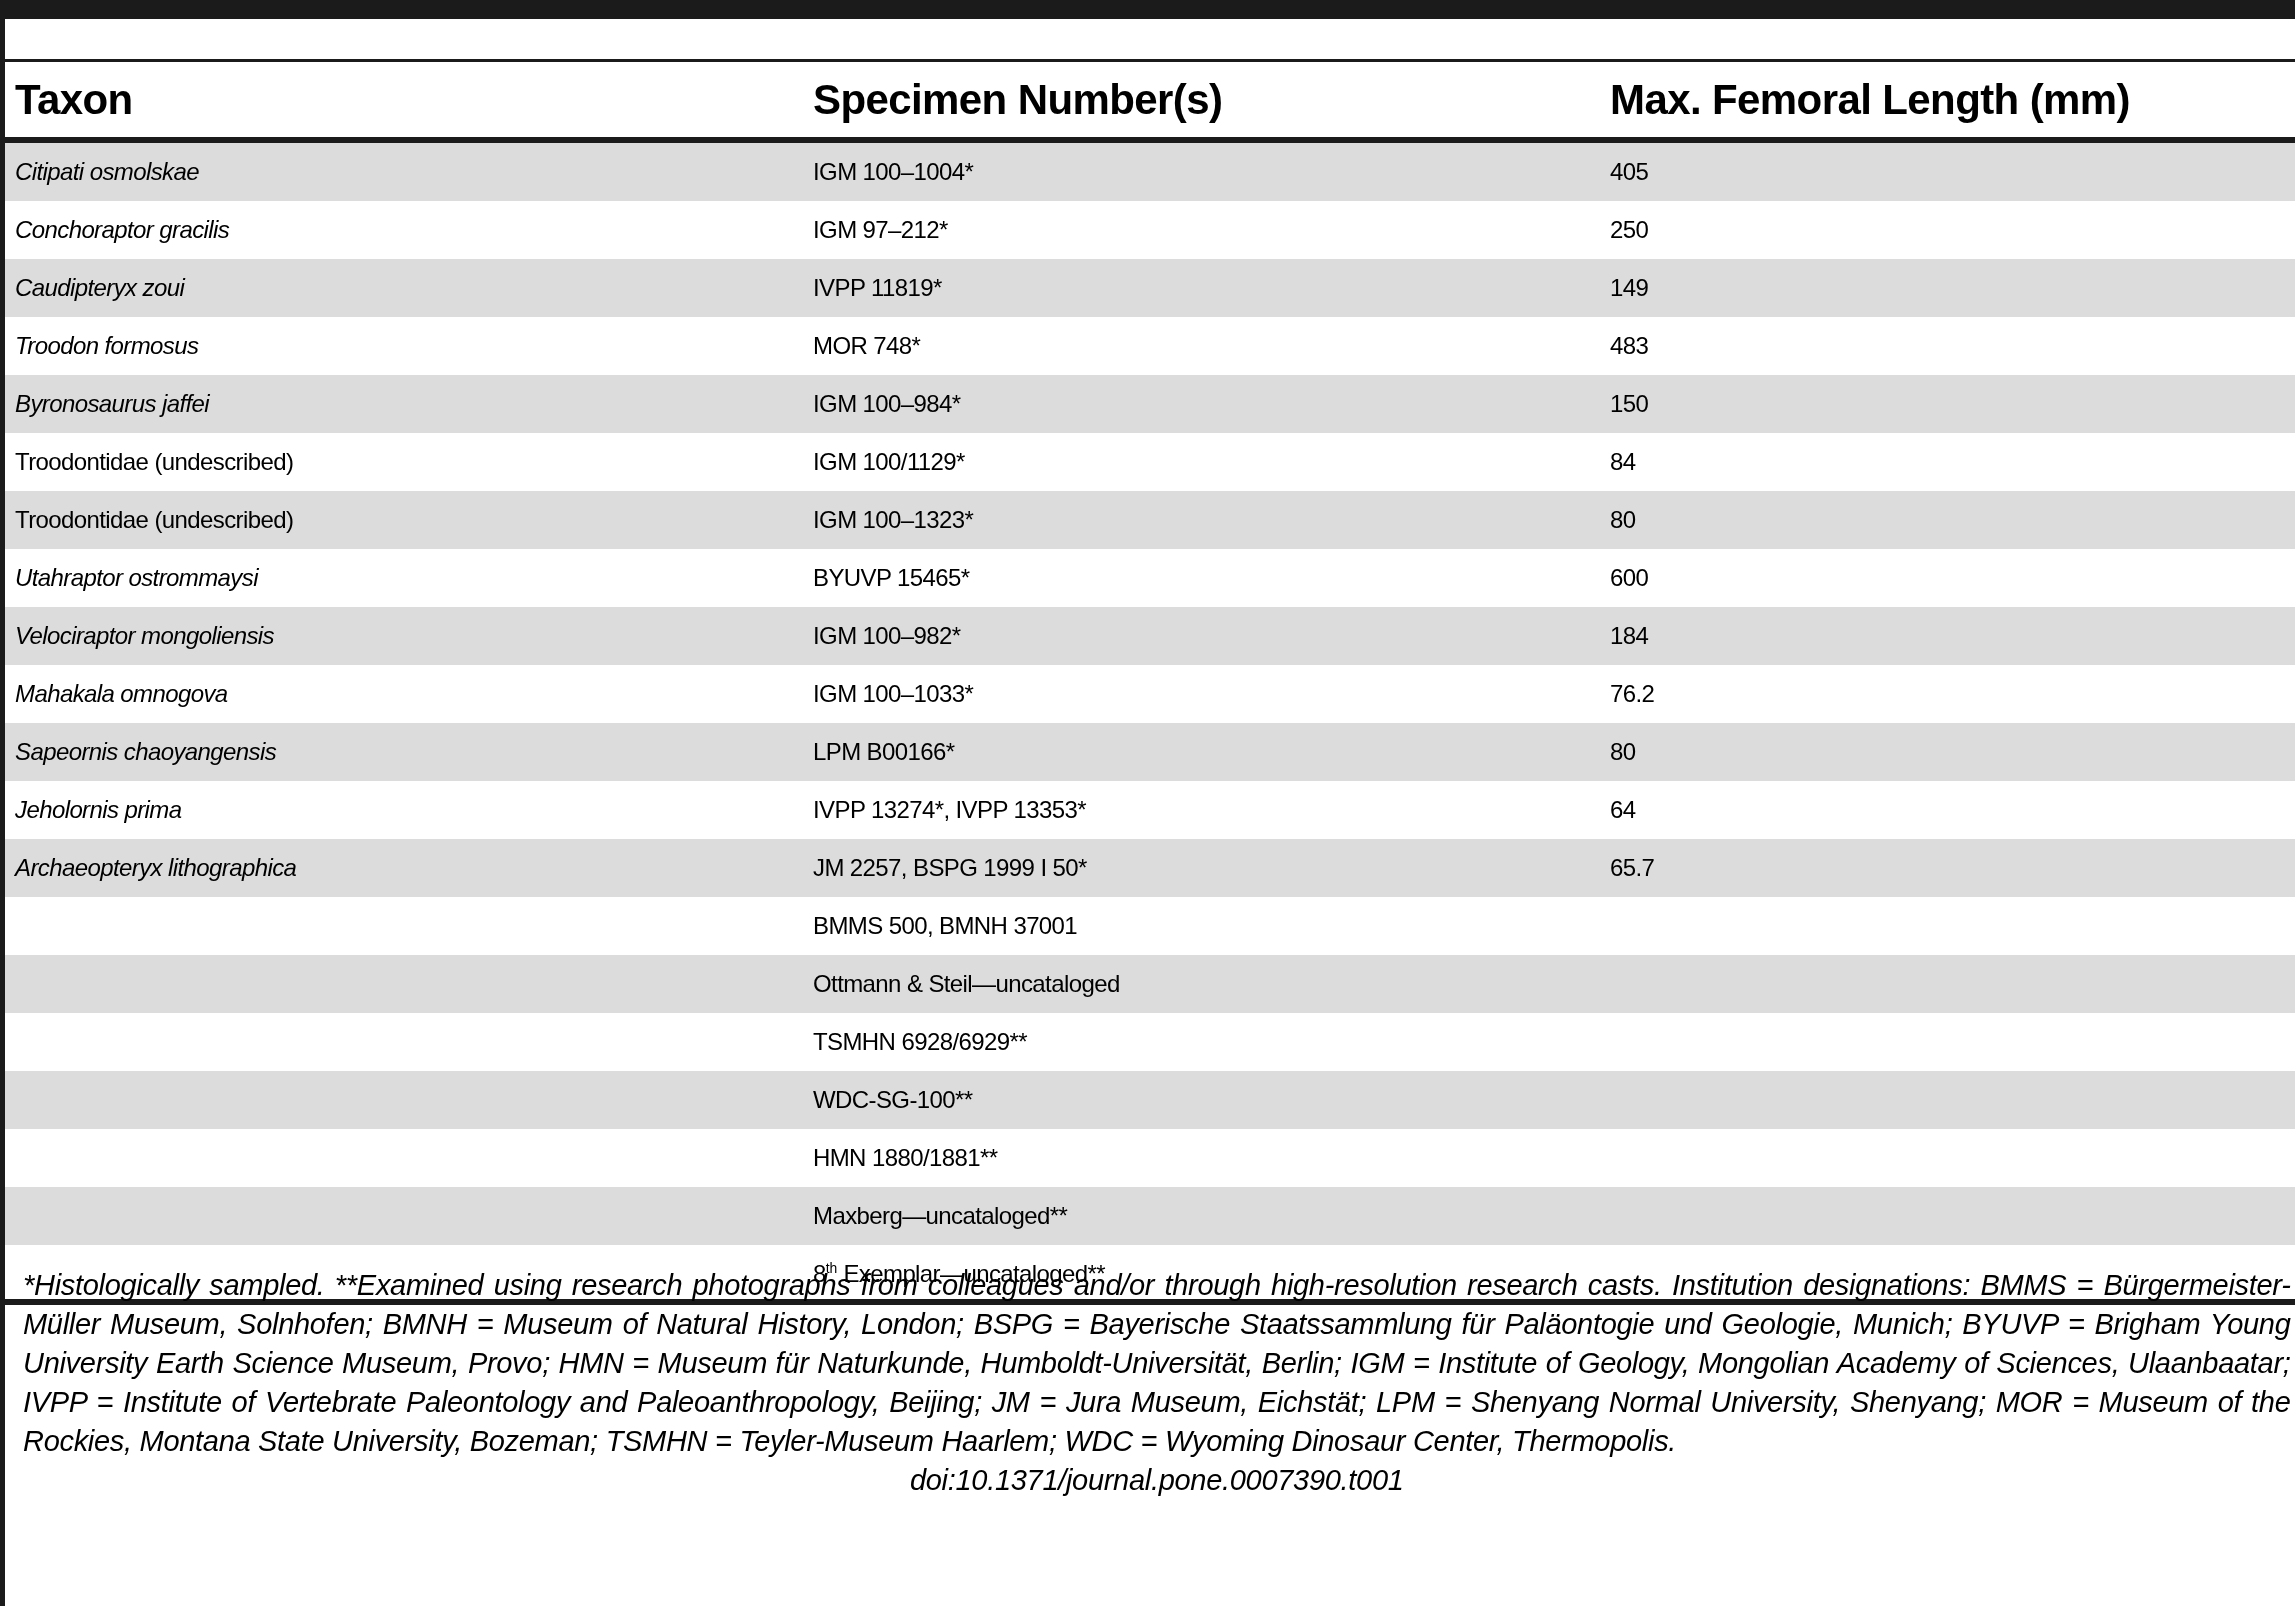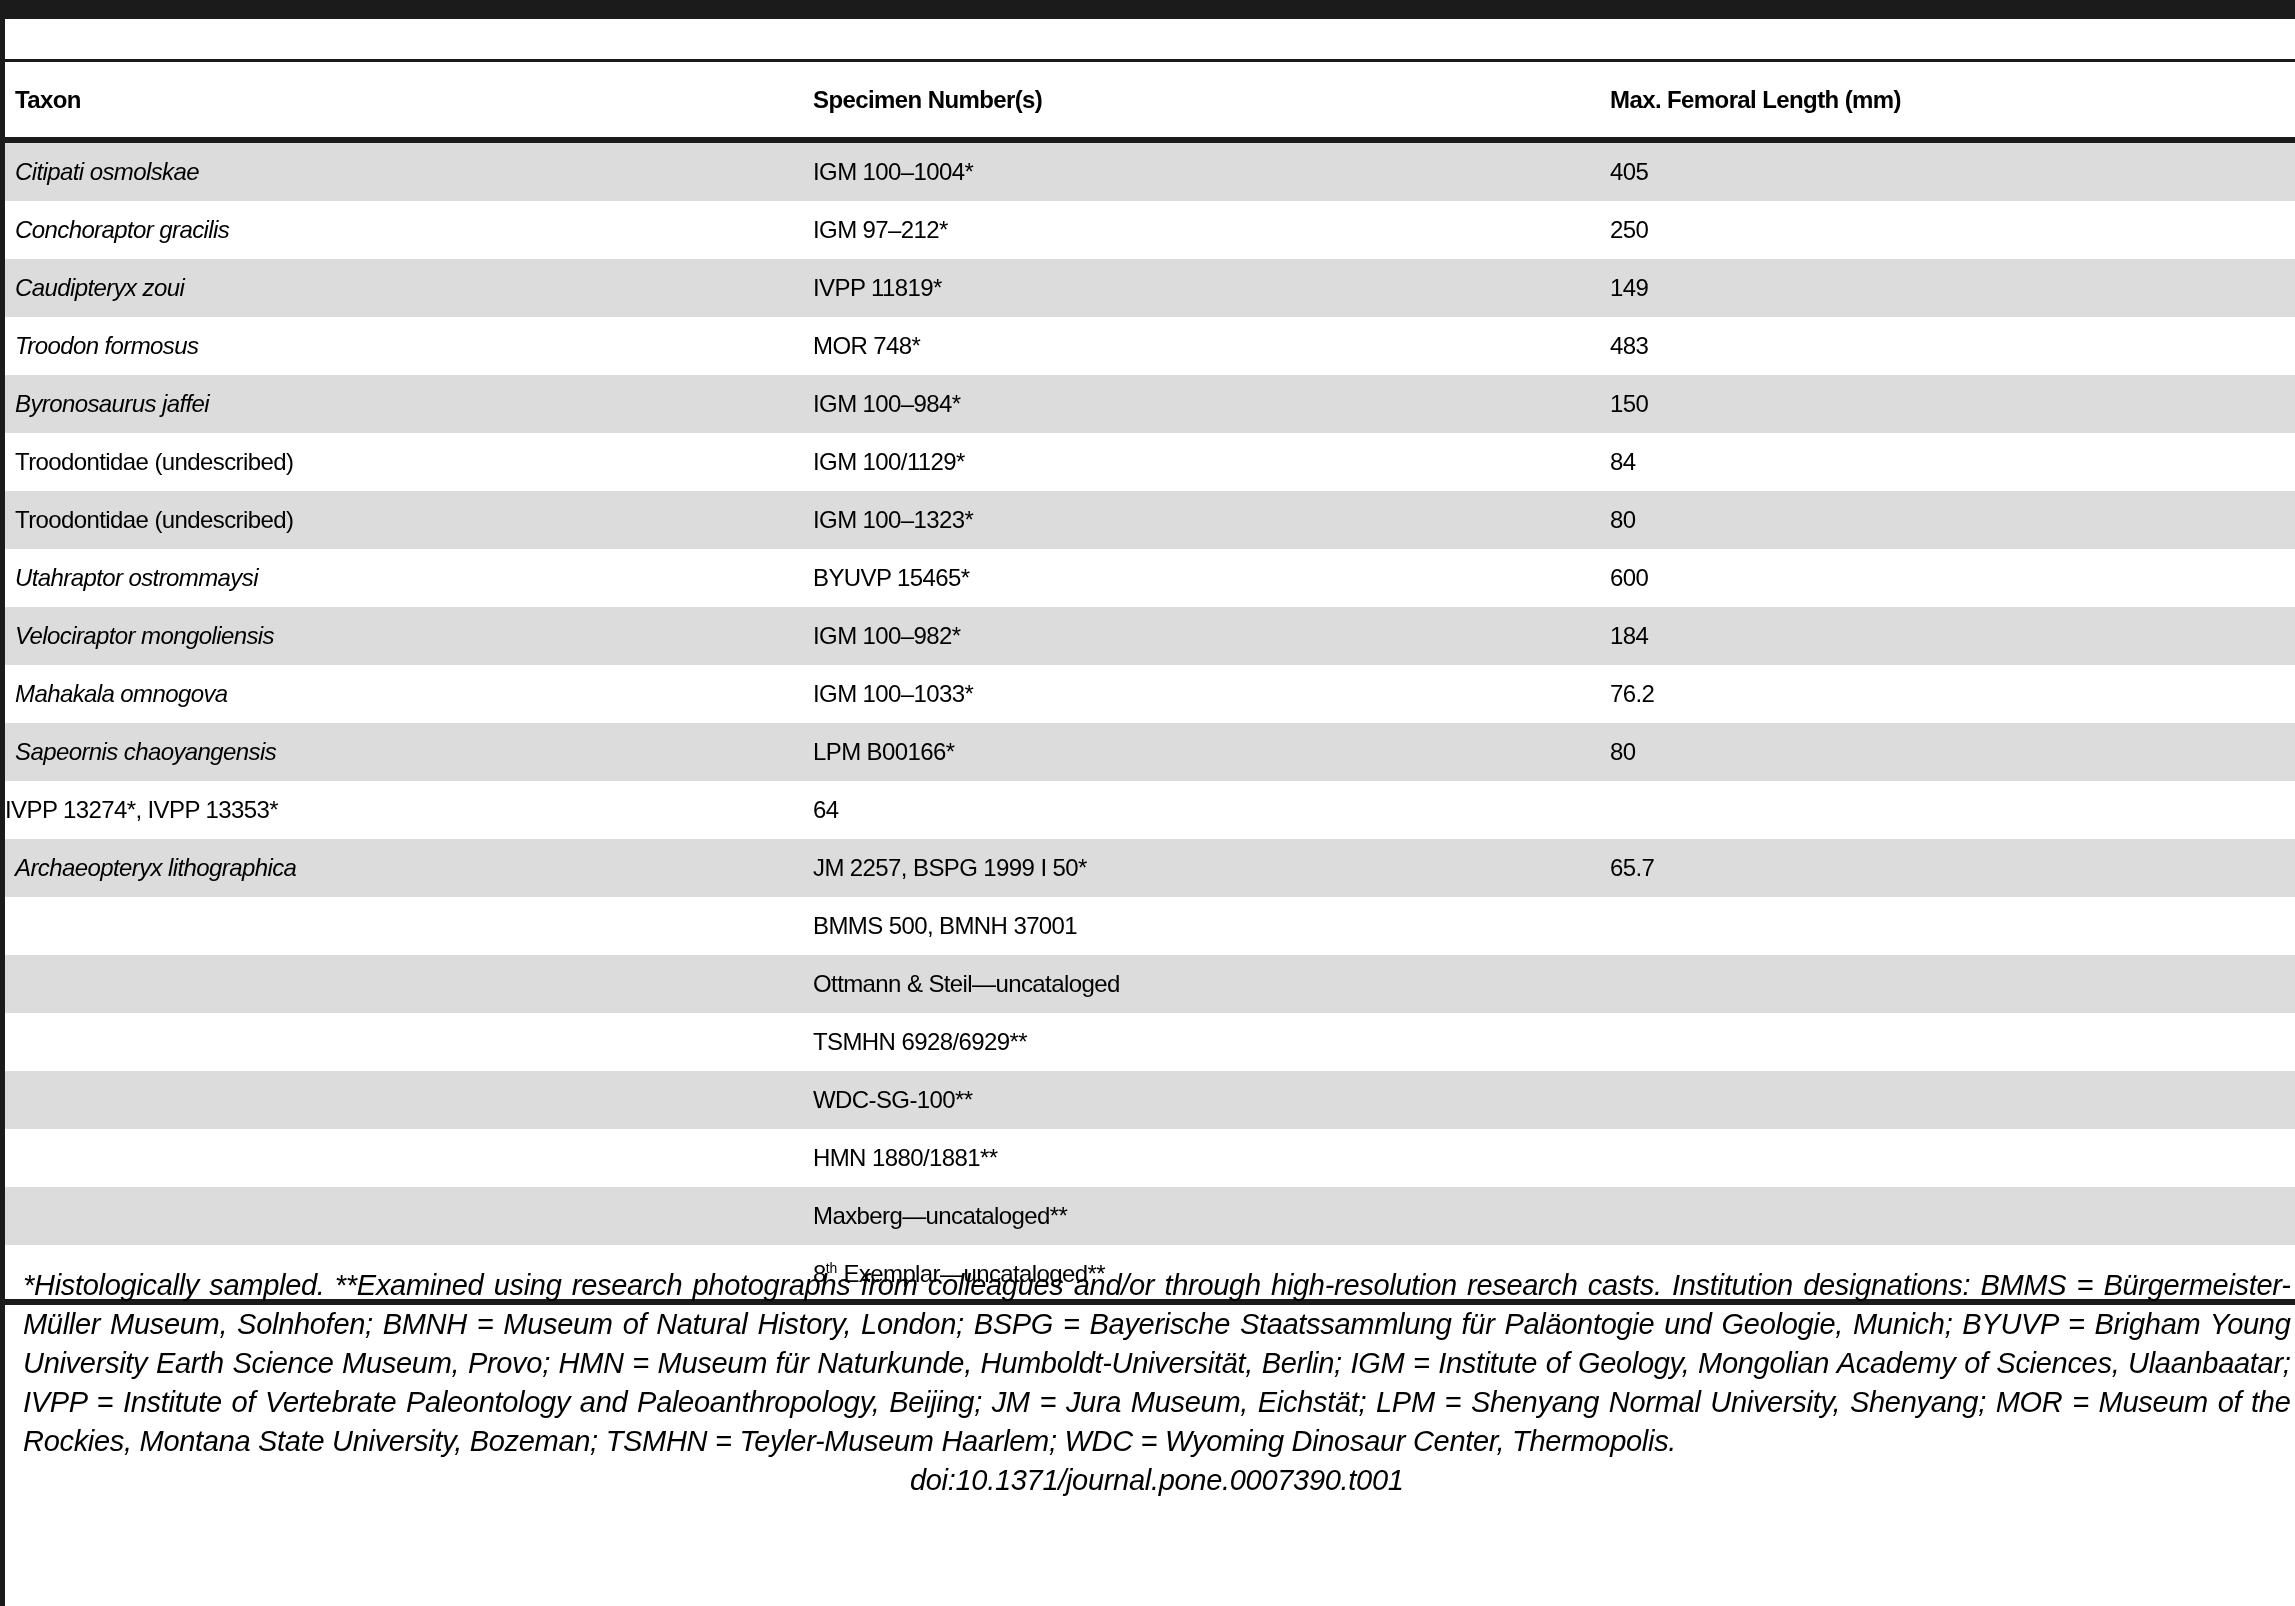--- a/index.html
+++ b/index.html
@@ -28,21 +28,21 @@
     top: 137px; height: 6.1px; background: #1b1b1b;
   }
   .rule-thick-bottom {
     position: absolute; left: 0; right: 0;
     top: 1299px; height: 6.1px; background: #1b1b1b;
   }
   .header-row {
     position: absolute; left: 5px; right: 0; top: 63px; height: 74px;
     display: grid; grid-template-columns: 808px 797px 1fr;
     align-items: center;
-    font-size: 24px; font-weight: 700; letter-spacing: -0.6px;
+    font-size: 42px; font-weight: 700; letter-spacing: -0.6px;
   }
   .rows { position: absolute; left: 5px; right: 0; top: 143px; }
   .row {
     height: 58px;
     display: grid; grid-template-columns: 808px 797px 1fr;
     align-items: center;
     font-size: 24px; letter-spacing: -0.6px;
   }
   .row:nth-child(odd) { background: #dcdcdc; }
   .cell-taxon { padding-left: 10px; }
@@ -121,20 +121,21 @@
     <div class="cell-taxon taxon-italic">Mahakala omnogova</div>
     <div>IGM 100–1033*</div>
     <div>76.2</div>
   </div>
   <div class="row">
     <div class="cell-taxon taxon-italic">Sapeornis chaoyangensis</div>
     <div>LPM B00166*</div>
     <div>80</div>
   </div>
   <div class="row">
+    <div class="cell-taxon taxon-italic">Jeholornis prima</div>
     <div>IVPP 13274*, IVPP 13353*</div>
     <div>64</div>
   </div>
   <div class="row">
     <div class="cell-taxon taxon-italic">Archaeopteryx lithographica</div>
     <div>JM 2257, BSPG 1999 I 50*</div>
     <div>65.7</div>
   </div>
   <div class="row">
     <div class="cell-taxon"></div>

